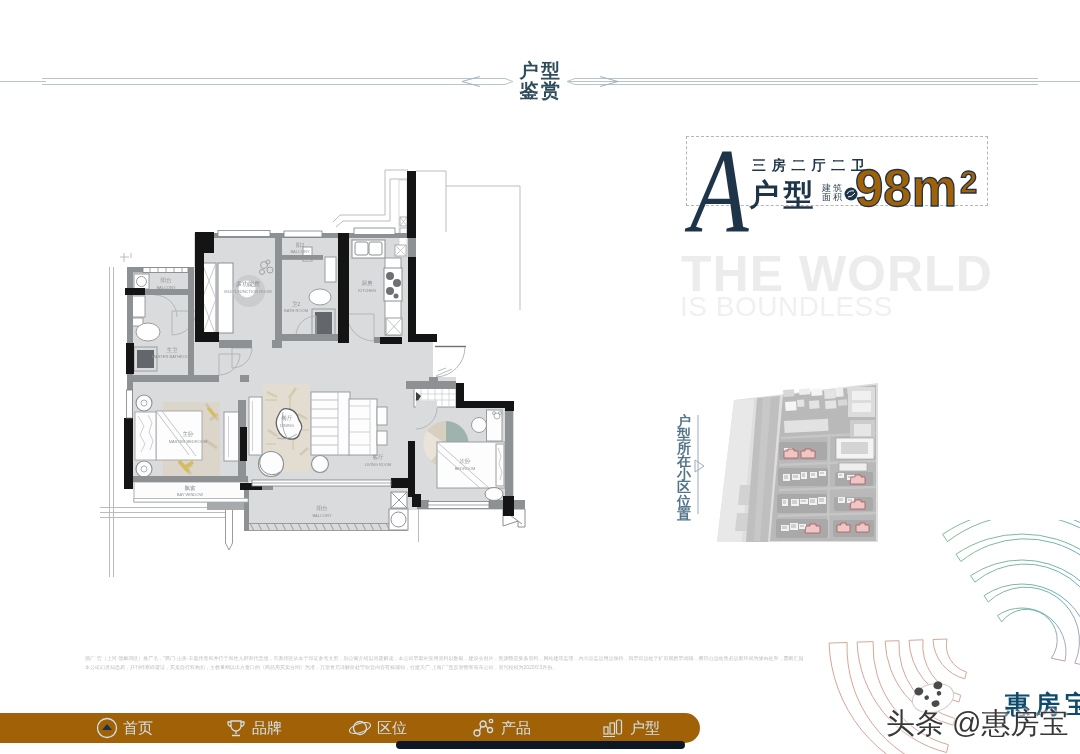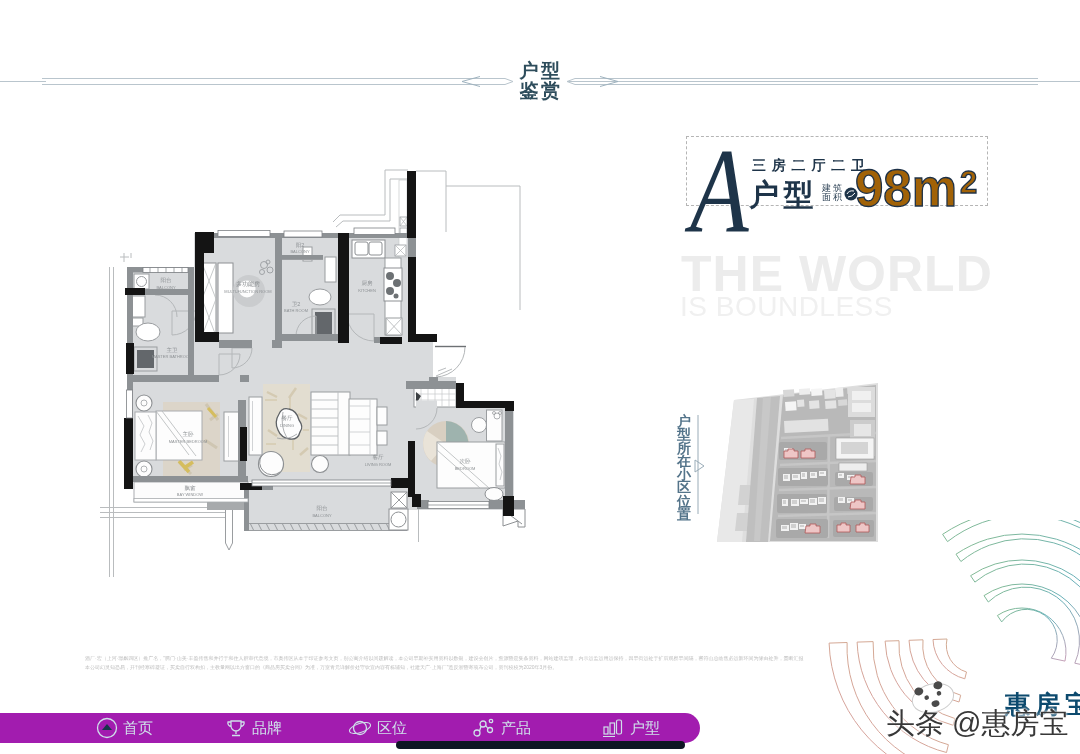--- a/index.html
+++ b/index.html
@@ -11,21 +11,21 @@
 #sub1{left:752px;top:157px;color:#1e3449;font-size:14px;letter-spacing:5.8px;font-weight:bold;}
 #hx{left:749px;top:175px;color:#1e3449;font-size:30px;font-weight:bold;letter-spacing:4.5px;}
 #jzmj{left:822px;top:184px;color:#1e3449;font-size:9px;font-weight:normal;line-height:9px;letter-spacing:2px;}
 #m98{left:855px;top:159px;color:#a16207;font-size:51px;font-weight:bold;-webkit-text-stroke:1.3px #1c3047;}
 #m98 .sq{font-size:31px;position:relative;top:-13px;margin-left:3px;}
 
 #tw1{left:681px;top:245px;color:#ececec;font-size:50px;font-weight:bold;letter-spacing:1px;}
 #tw2{left:680px;top:291px;color:#f0f0f0;font-size:28px;font-weight:normal;letter-spacing:0.5px;}
 #loctxt{left:676px;top:415px;width:16px;color:#54748a;font-size:14px;font-weight:bold;line-height:13.3px;text-align:center;}
 #discl{left:85px;top:654px;color:#bdbdbd;font-size:5px;line-height:9px;}
-#navbar{left:0px;top:713px;width:700px;height:30px;background:#a21caf;border-radius:0 15px 15px 0;color:#cfe0ea;font-size:15px;}
+#navbar{left:0px;top:713px;width:700px;height:30px;background:#a16207;border-radius:0 15px 15px 0;color:#cfe0ea;font-size:15px;}
 .nav-item{position:absolute;top:0;height:30px;display:flex;align-items:center;gap:5px;}
 #darkbar{left:396px;top:741px;width:289px;height:8px;background:#0e1724;border-radius:4px;}
 #toutiao{left:886px;top:704px;color:#383838;font-size:29px;font-weight:normal;white-space:nowrap;text-shadow:0 0 3px #fff,0 0 3px #fff;}
 #ghost{left:957px;top:688px;color:#0c4a6e;font-size:25px;font-weight:bold;letter-spacing:5px;white-space:nowrap;margin-left:48px;}
 </style>
 </head>
 <body>
 
 <svg class="abs" style="left:0;top:0" width="1080" height="120" viewBox="0 0 1080 120">
   <g stroke="#b9c5cd" stroke-width="1" fill="none">

